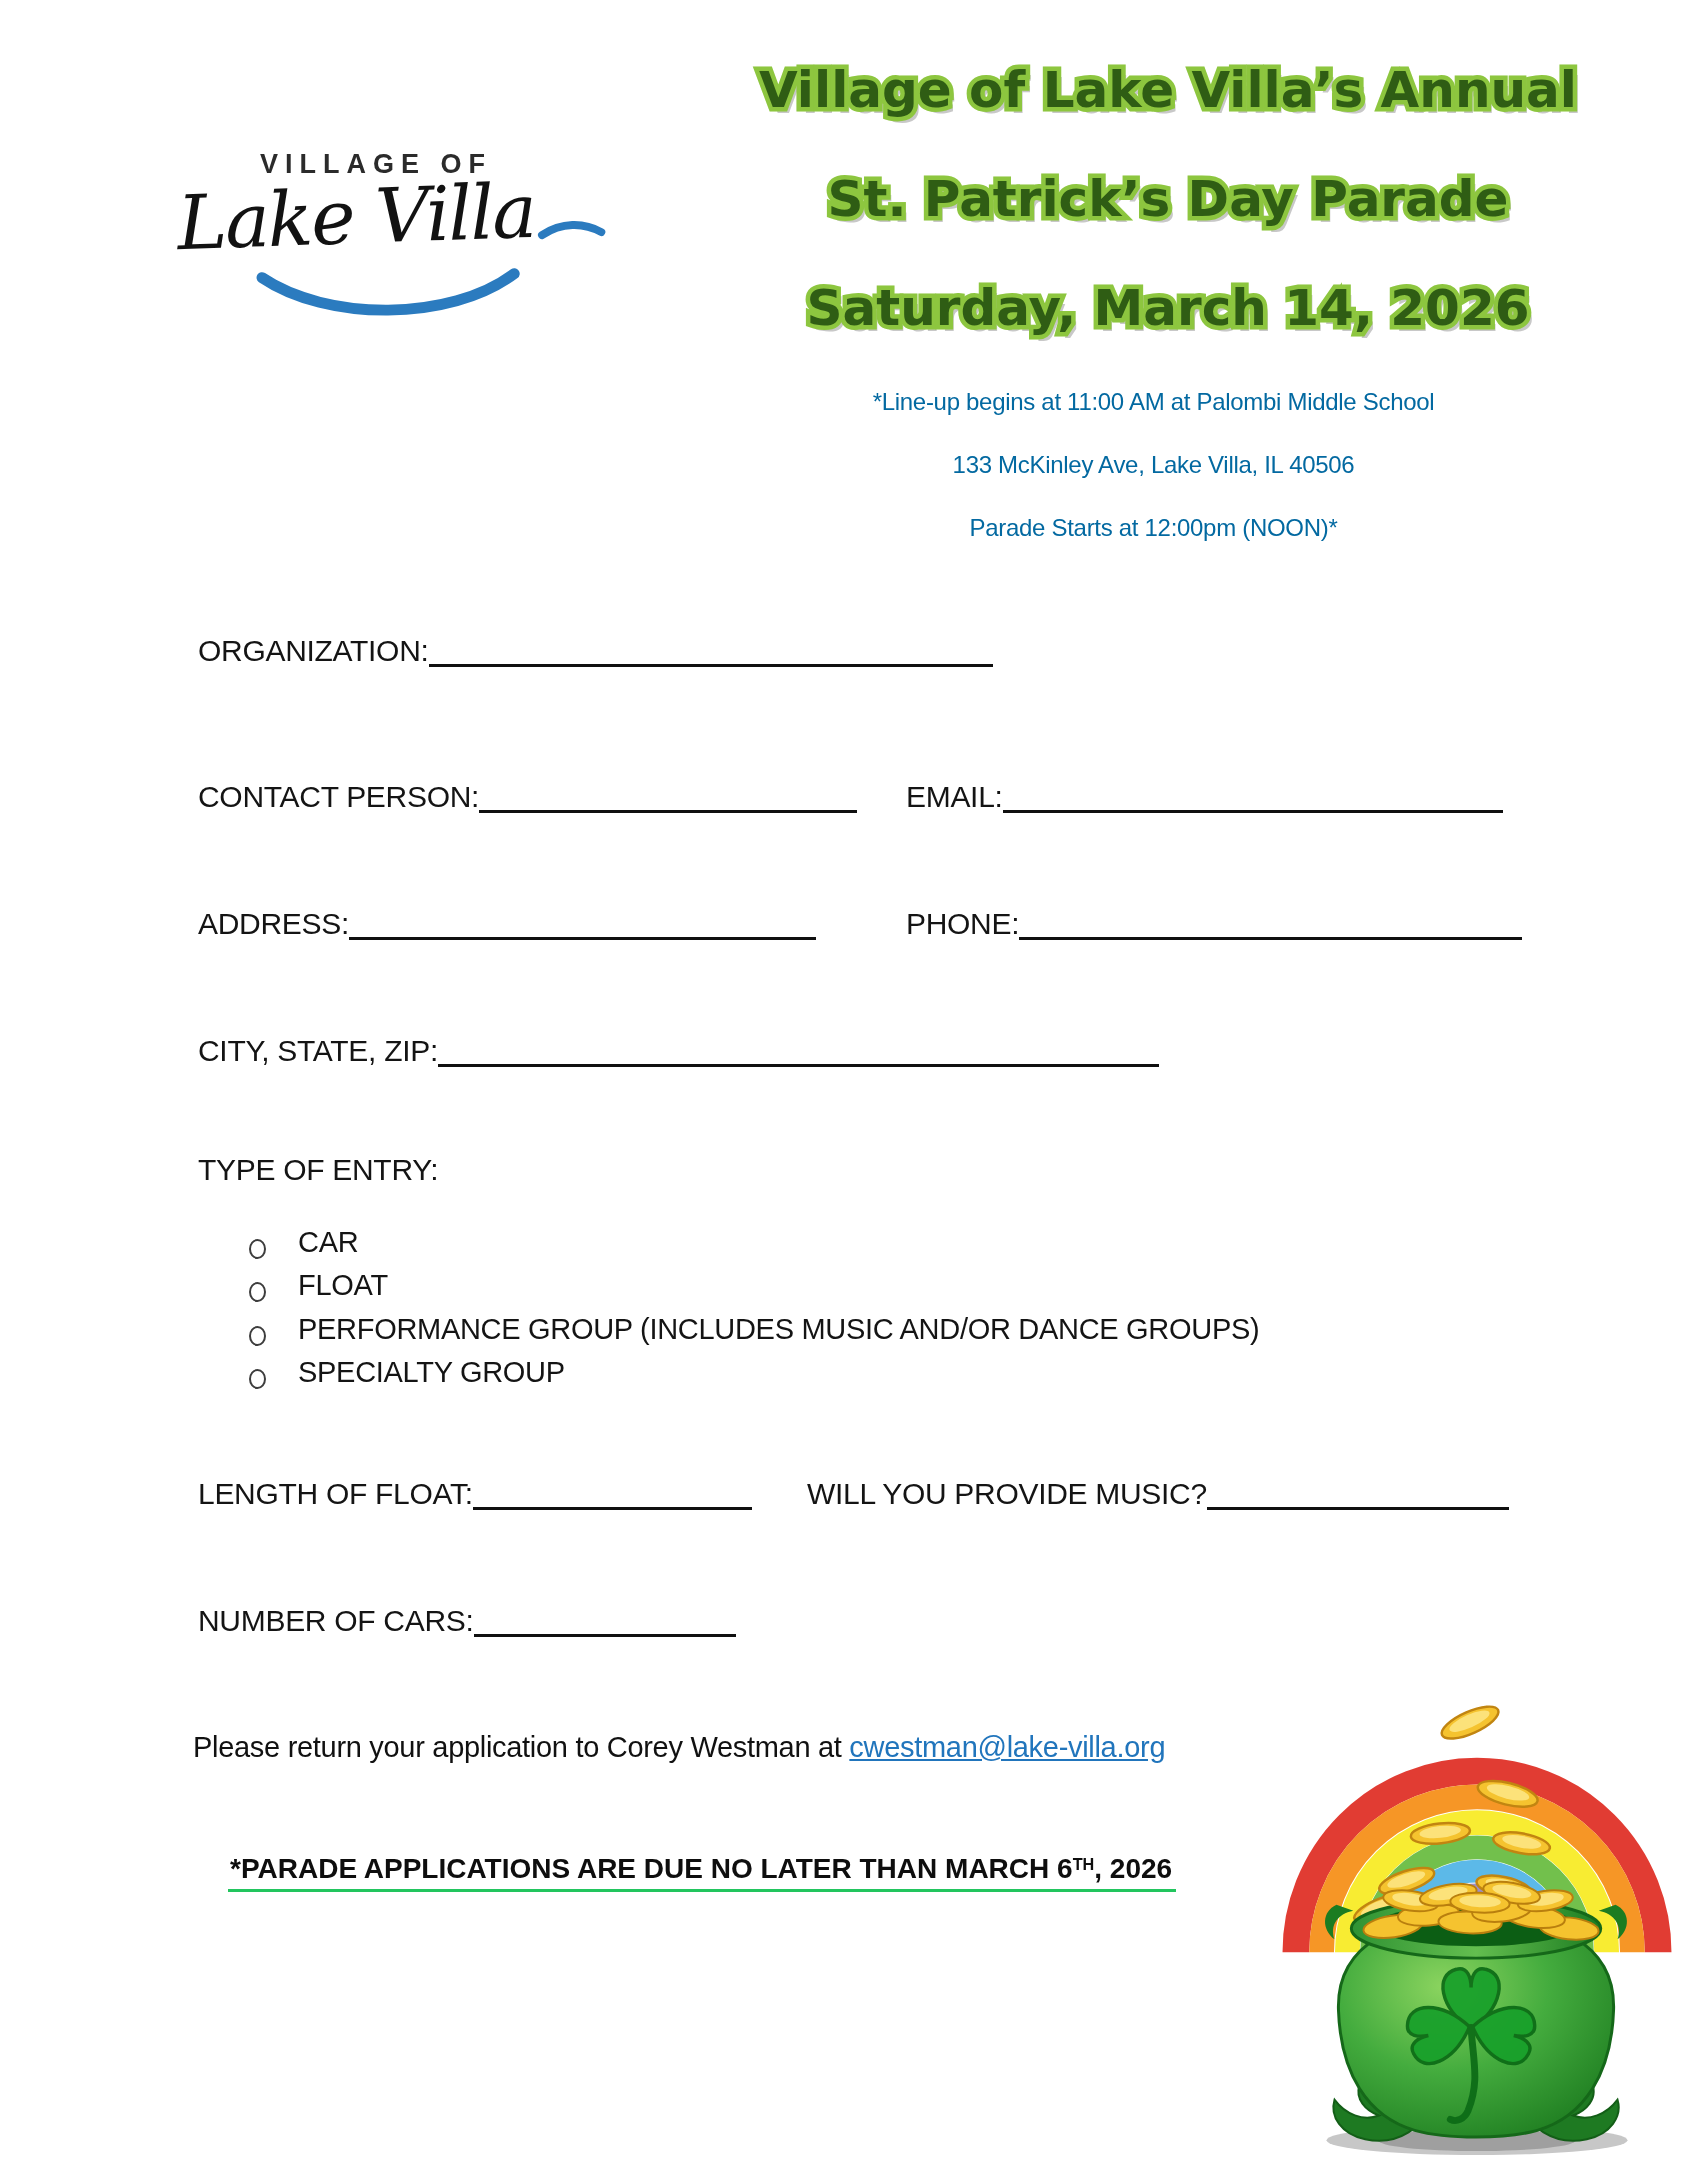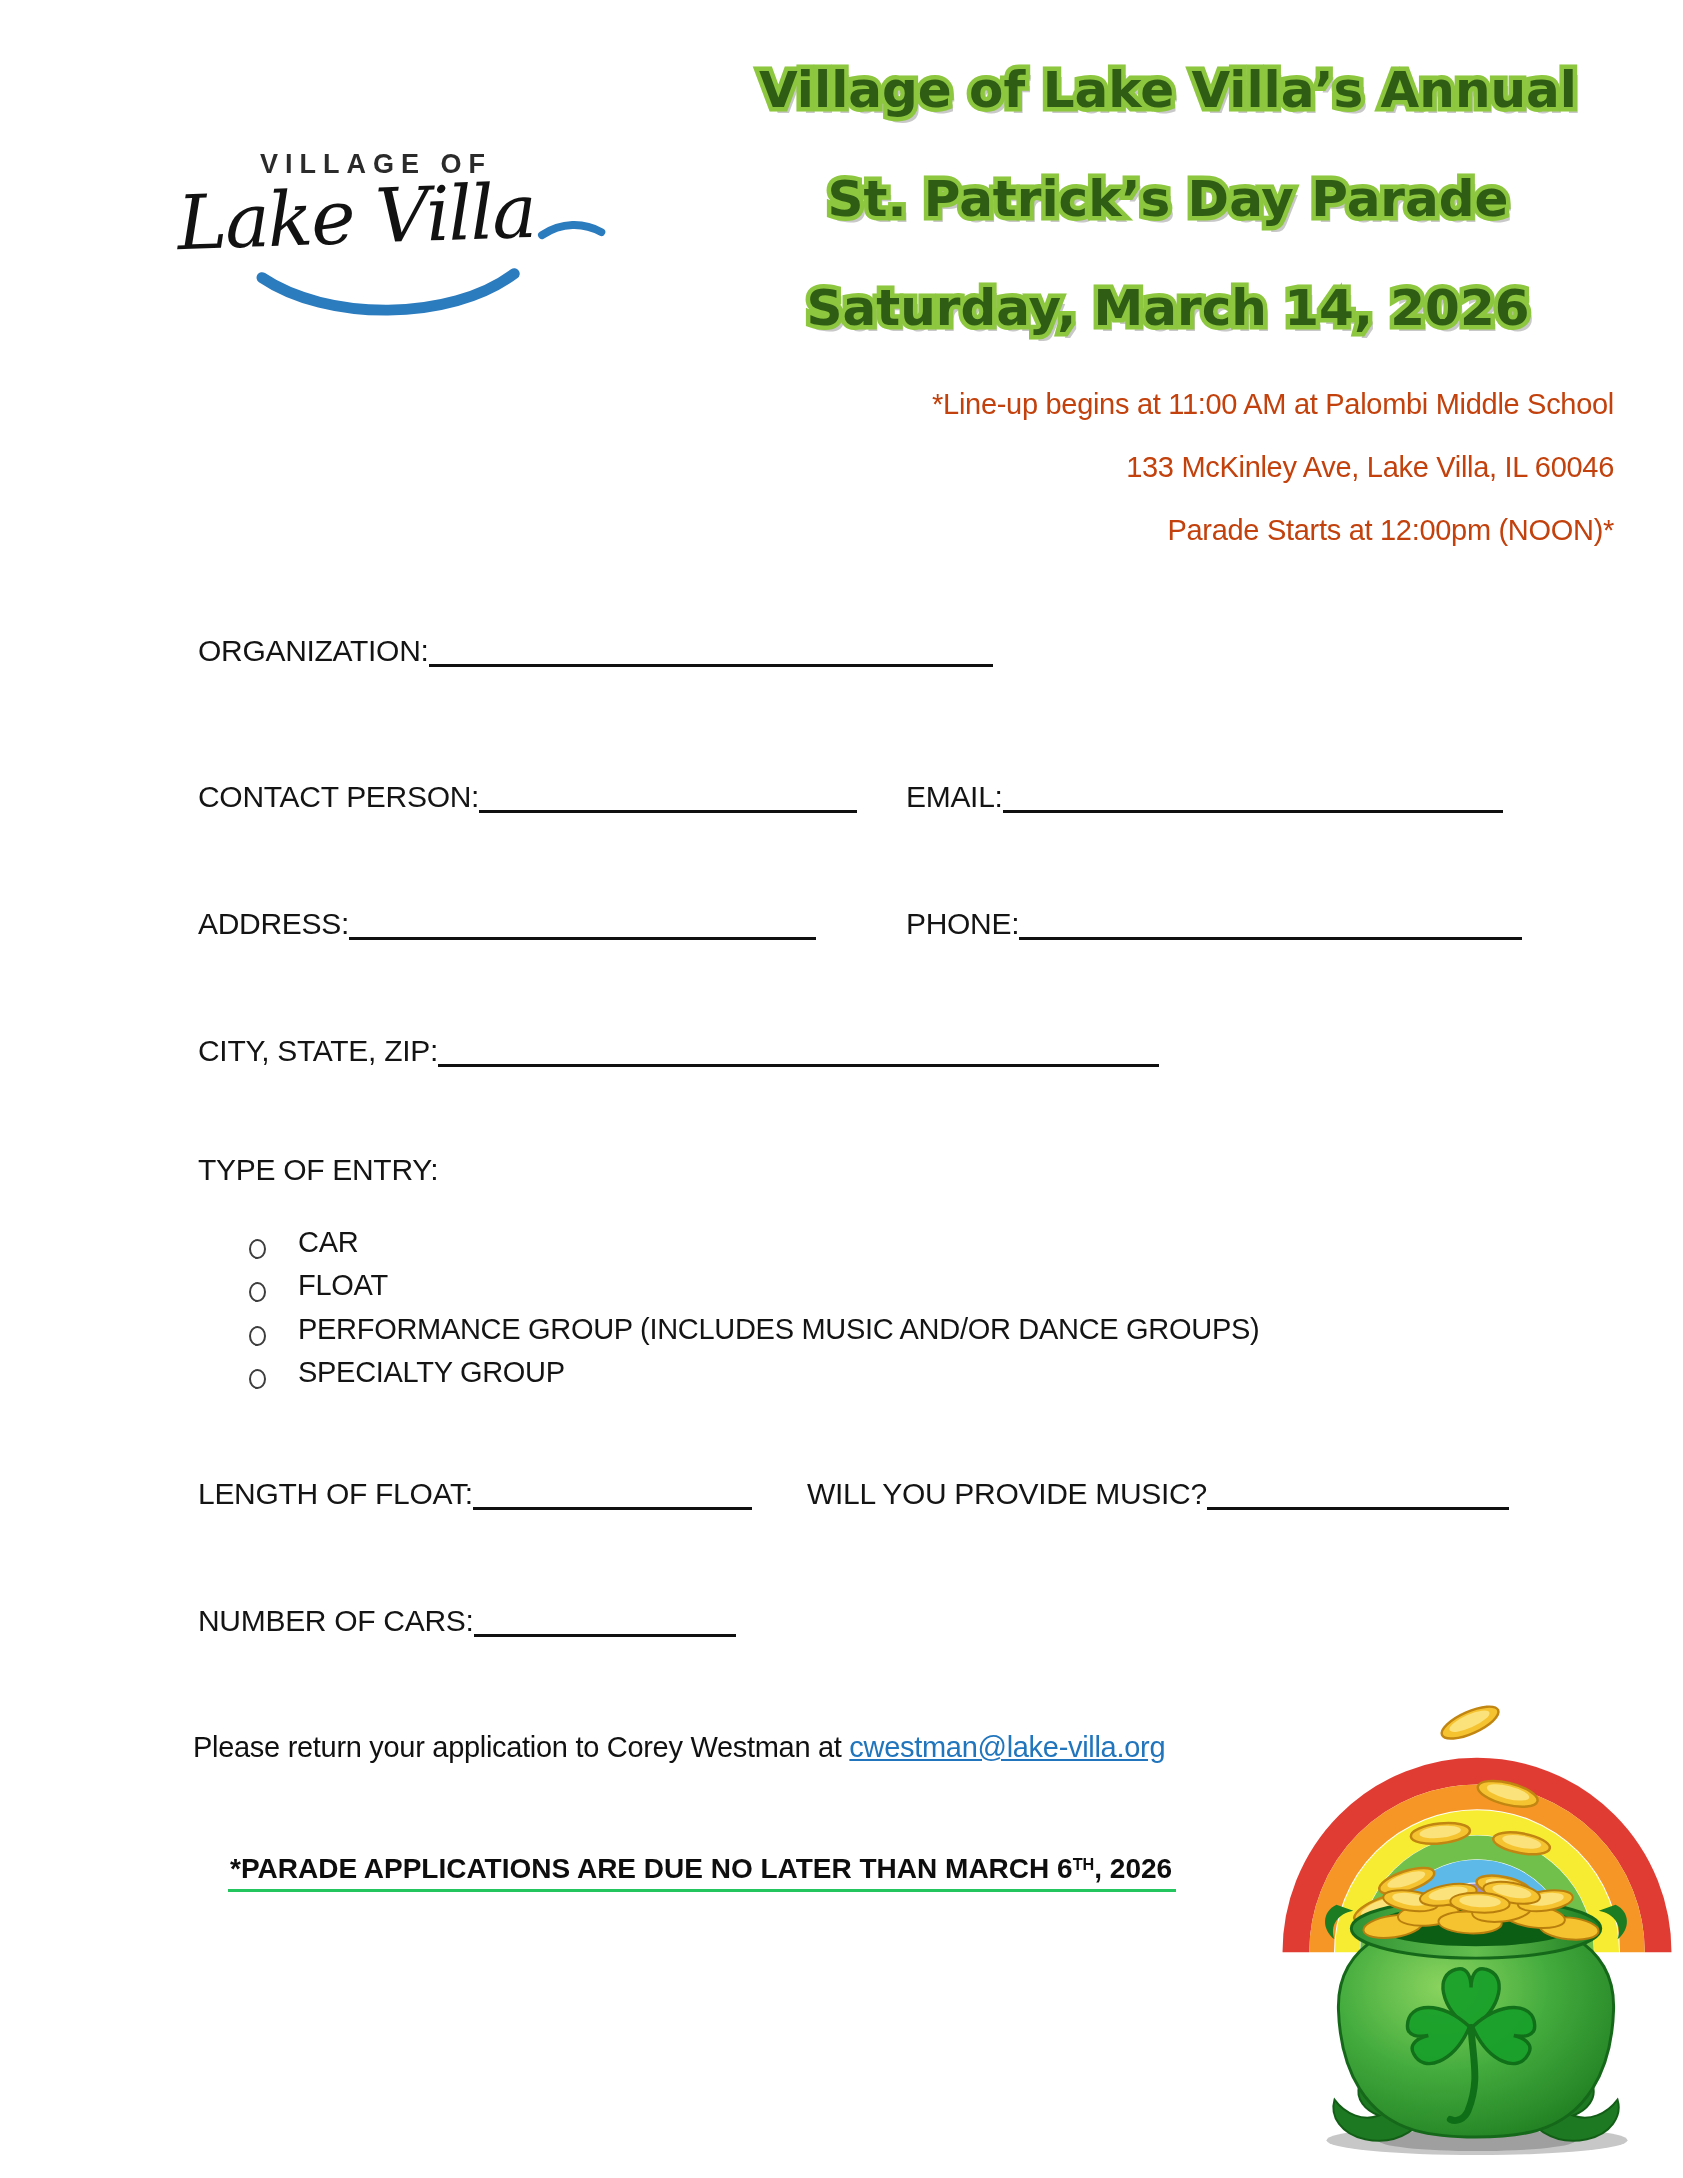--- a/index.html
+++ b/index.html
@@ -15,22 +15,22 @@
   .logo-script{position:absolute;left:-10px;top:34px;width:396px;text-align:center;
     font-family:"DejaVu Serif",serif;font-style:italic;font-size:75px;color:#121212;
     transform:rotate(-2deg);letter-spacing:-2px;}
   
   .title-line{position:absolute;left:693px;width:950px;height:61px;text-align:center;
     font-family:"DejaVu Sans",sans-serif;font-weight:bold;font-size:50px;}
   .t-stroke{position:absolute;left:0;right:0;top:0;color:#8DC63F;
     -webkit-text-stroke:9px #8DC63F;text-shadow:5px 6px 0 #c8c8c8;}
   .t-fill{position:absolute;left:0;right:0;top:0;color:#2F5D14;}
   
-  .info-line{position:absolute;left:693px;width:921px;text-align:right;
-    font-size:29px;color:#c2410c;letter-spacing:-0.3px;}
+  .info-line{position:absolute;left:693px;width:921px;text-align:center;
+    font-size:24px;color:#0369a1;letter-spacing:-0.3px;}
   
   .row{position:absolute;white-space:nowrap;font-size:30px;letter-spacing:-0.3px;color:#141414;}
   .blank{display:inline-block;border-bottom:3px solid #101010;height:30px;vertical-align:-6px;}
   .opt-row{position:absolute;left:198px;display:flex;align-items:flex-end;
     font-size:29px;letter-spacing:-0.3px;color:#141414;white-space:nowrap;}
   .bullet{display:inline-block;width:13px;height:16px;border:2px solid #3d3d3d;
     border-radius:50%;margin:0 32px 0 51px;flex:0 0 auto;background:#fff;}
   
   .return-line{position:absolute;left:193px;top:1731px;font-size:29px;color:#111;
     letter-spacing:-0.3px;white-space:nowrap;}
@@ -61,21 +61,21 @@
 <div class="title-line" style="top:170px">
   <span class="t-stroke" aria-hidden="true">St. Patrick’s Day Parade</span>
   <span class="t-fill">St. Patrick’s Day Parade</span>
 </div>
 <div class="title-line" style="top:279px">
   <span class="t-stroke" aria-hidden="true">Saturday, March 14, 2026</span>
   <span class="t-fill">Saturday, March 14, 2026</span>
 </div>
 
 <div class="info-line" style="top:388px">*Line-up begins at 11:00 AM at Palombi Middle School</div>
-<div class="info-line" style="top:451px">133 McKinley Ave, Lake Villa, IL 60046</div>
+<div class="info-line" style="top:451px">133 McKinley Ave, Lake Villa, IL 40506</div>
 <div class="info-line" style="top:514px">Parade Starts at 12:00pm (NOON)*</div>
 
 <div class="row" style="left:198px;top:634px">
   <span>ORGANIZATION:</span><span class="blank" style="width:564px"></span>
 </div>
 
 <div class="row" style="left:198px;top:780px">
   <span>CONTACT PERSON:</span><span class="blank" style="width:378px"></span>
 </div>
 <div class="row" style="left:906px;top:780px">

